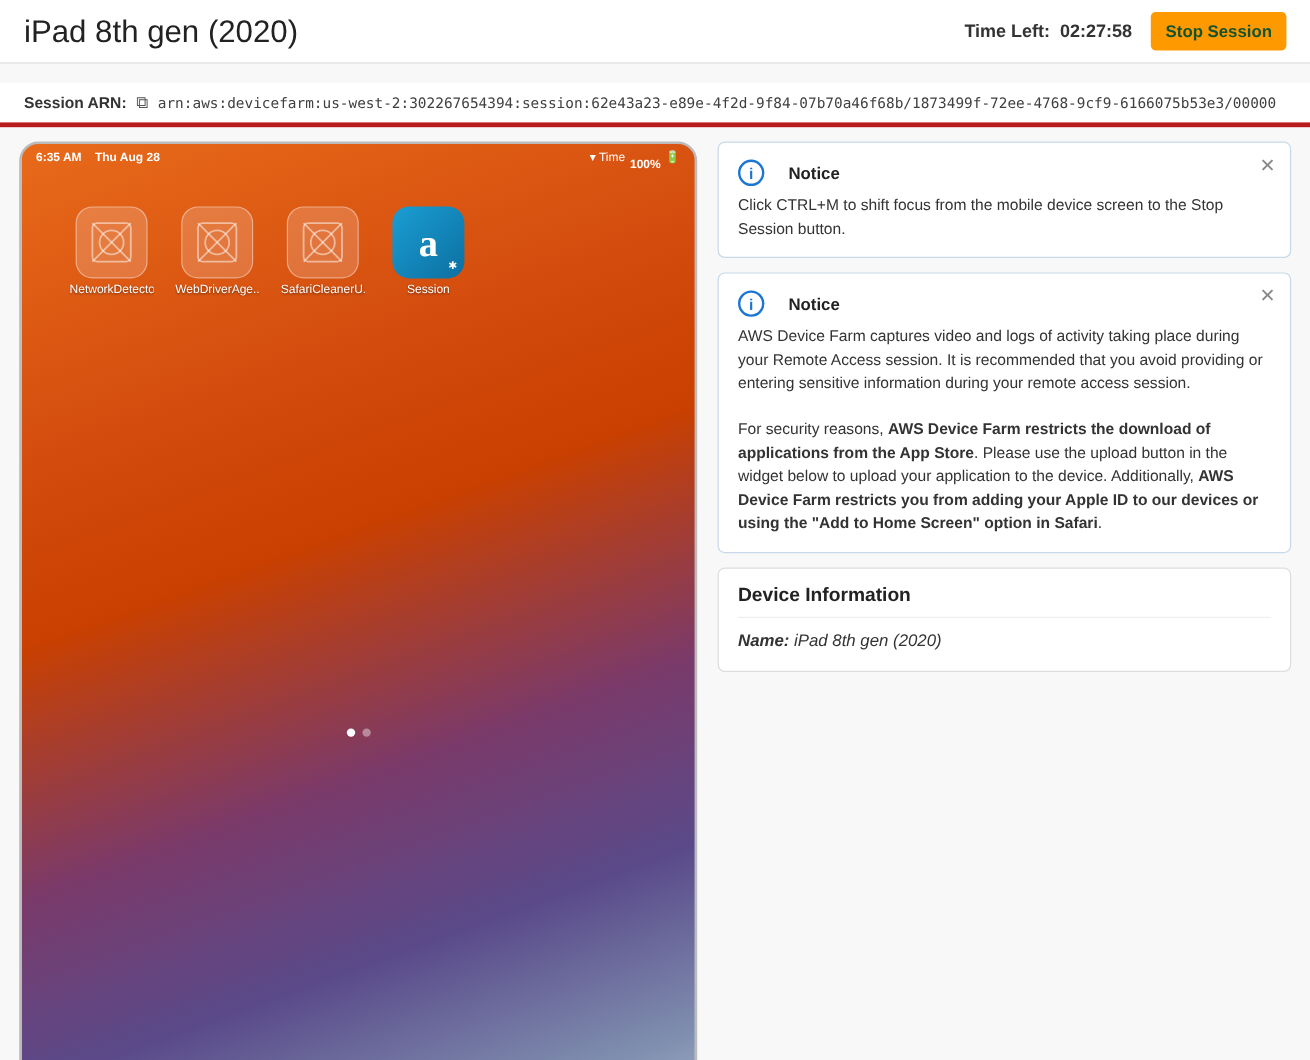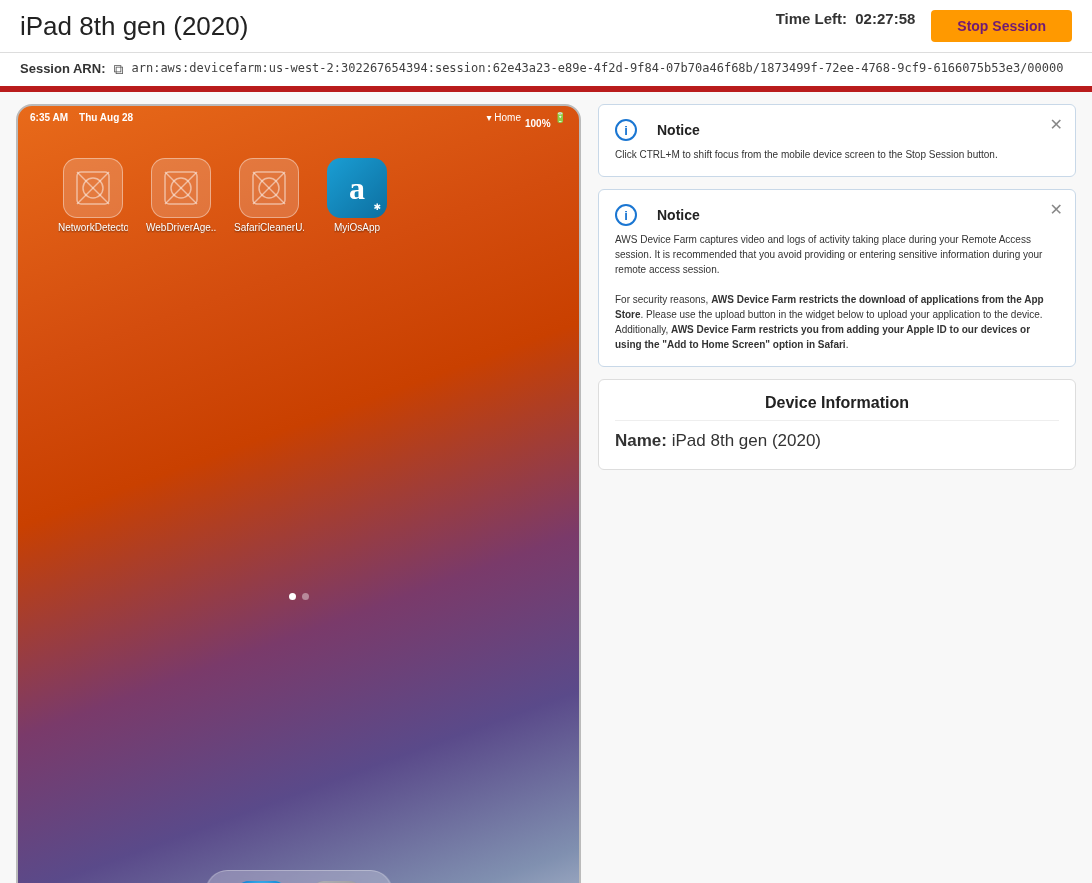--- a/index.html
+++ b/index.html
@@ -3,31 +3,31 @@
   <meta charset="utf-8">
   <style>
     * { box-sizing: border-box; margin: 0; padding: 0; }
     body { font-family: -apple-system, BlinkMacSystemFont, 'Segoe UI', Arial, sans-serif; background: #f8f8f8; color: #222; font-size: 14px; }
 
     .top-bar {
       display: flex; align-items: center; justify-content: space-between;
       padding: 10px 20px; background: #fff; border-bottom: 1px solid #ddd;
     }
     .top-bar-title { font-size: 26px; font-weight: 300; color: #222; }
-    .top-bar-right { display: flex; gap: 16px; }
+    .top-bar-right { display: flex; align-items: center; gap: 16px; }
     .time-left { font-size: 15px; color: #333; }
     .time-left span { font-weight: 600; }
     .stop-session-btn {
-      background: #f90; border: none; color: #701a75; font-weight: 700;
-      padding: 8px 26px; border-radius: 4px; cursor: pointer; font-size: 14px;
+      background: #f90; border: none; color: #14532d; font-weight: 700;
+      padding: 8px 12px; border-radius: 4px; cursor: pointer; font-size: 14px;
     }
 
     .session-arn-bar {
-      display: flex; align-items: flex-start; padding: 8px 20px;
-      background: #fff; border-bottom: 6px solid #b91c1c; font-size: 13px; color: #333;
+      display: flex; align-items: center; padding: 8px 20px;
+      background: #fff; border-bottom: 4px solid #b91c1c; font-size: 13px; color: #333; margin-top: 16px;
     }
     .session-arn-label { font-weight: 700; margin-right: 8px; }
     .copy-icon { margin-right: 8px; cursor: pointer; color: #555; font-size: 14px; }
     .arn-value { font-family: monospace; font-size: 12px; color: #404040; }
 
     .main-content {
       display: flex; gap: 0; padding: 0;
     }
 
     
@@ -100,28 +100,28 @@
     .notice-icon {
       width: 22px; height: 22px; border-radius: 50%; border: 2px solid #1a76d2;
       display: flex; align-items: center; justify-content: center;
       color: #1a76d2; font-weight: 700; font-size: 13px; flex-shrink: 0;
     }
     .notice-title { font-weight: 700; font-size: 14px; padding-left: 12px; }
     .notice-close {
       position: absolute; top: 12px; right: 12px; cursor: pointer;
       color: #888; font-size: 16px; line-height: 1; background: none; border: none;
     }
-    .notice-body { font-size: 10px; line-height: 1.5; color: #333; }
+    .notice-body { font-size: 13px; line-height: 1.5; color: #333; }
     .notice-body b { font-weight: 700; }
 
     .device-info-card {
       background: #fff; border: 1px solid #ddd; border-radius: 6px; padding: 14px 16px;
     }
-    .device-info-title { font-weight: 700; font-size: 16px; margin-bottom: 10px; padding-bottom: 8px; border-bottom: 1px solid #eee; text-align: center; }
-    .device-info-row { font-size: 17px; color: #333; margin-bottom: 4px; }
+    .device-info-title { font-weight: 700; font-size: 16px; margin-bottom: 10px; padding-bottom: 8px; border-bottom: 1px solid #eee; }
+    .device-info-row { font-size: 14px; color: #333; margin-bottom: 4px; font-style: italic; }
     .device-info-row b { font-weight: 700; }
   </style>
 </head>
 <body>
 
 <div class="top-bar">
   <span class="top-bar-title">iPad 8th gen (2020)</span>
   <div class="top-bar-right">
     <span class="time-left">
       <span>Time Left:</span>
@@ -142,21 +142,21 @@
   <div class="device-screen-wrapper">
     <div class="device-screen">
 
       <div class="device-status-bar">
         <span class="status-left">
           <span>6:35 AM</span>
           &nbsp;&nbsp;
           <span>Thu Aug 28</span>
         </span>
         <span class="status-right">
-          <span class="wifi-icon">▾ Home</span>
+          <span class="wifi-icon">▾ Time</span>
           <span class="battery-text">100%</span>
           <span>🔋</span>
         </span>
       </div>
 
       <div class="app-grid">
 
         <div class="app-icon">
           <div class="app-icon-img app-icon-placeholder">
             <svg width="40" height="40" viewBox="0 0 40 40" fill="none">
@@ -192,21 +192,21 @@
           </div>
           <span class="app-icon-label">SafariCleanerU...</span>
         </div>
 
 
         <div class="app-icon">
           <div class="app-icon-img app-myios" style="position:relative;">
             <span class="app-myios-letter">a</span>
             <span class="app-myios-star">✱</span>
           </div>
-          <span class="app-icon-label">MyiOsApp</span>
+          <span class="app-icon-label">Session</span>
         </div>
       </div>
 
       <div class="page-dots">
         <div class="dot active"></div>
         <div class="dot"></div>
       </div>
 
       <div class="dock">
         <div class="dock-icon safari-icon">

